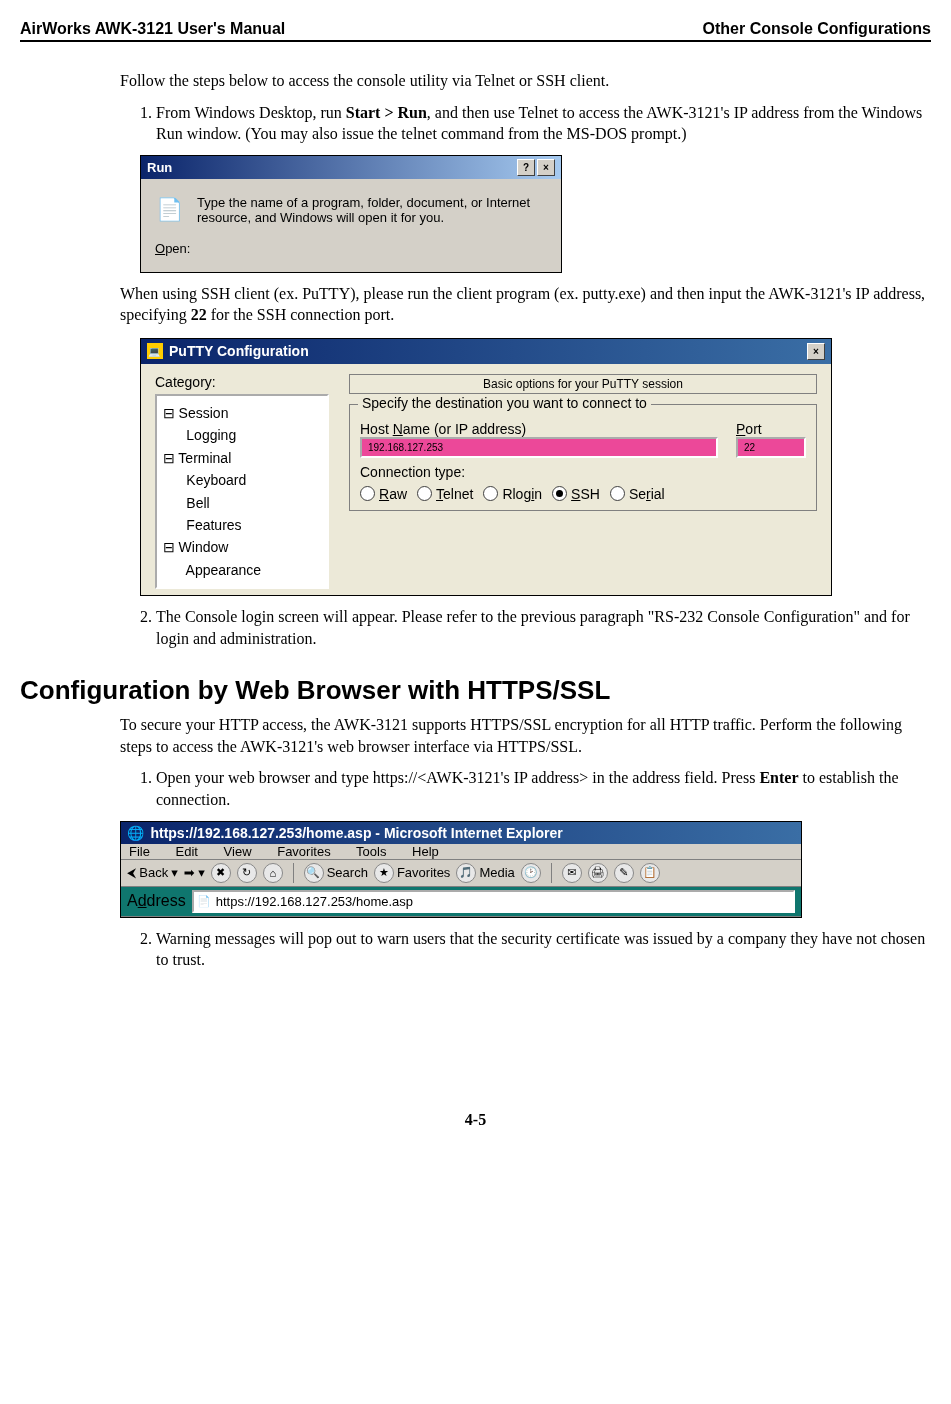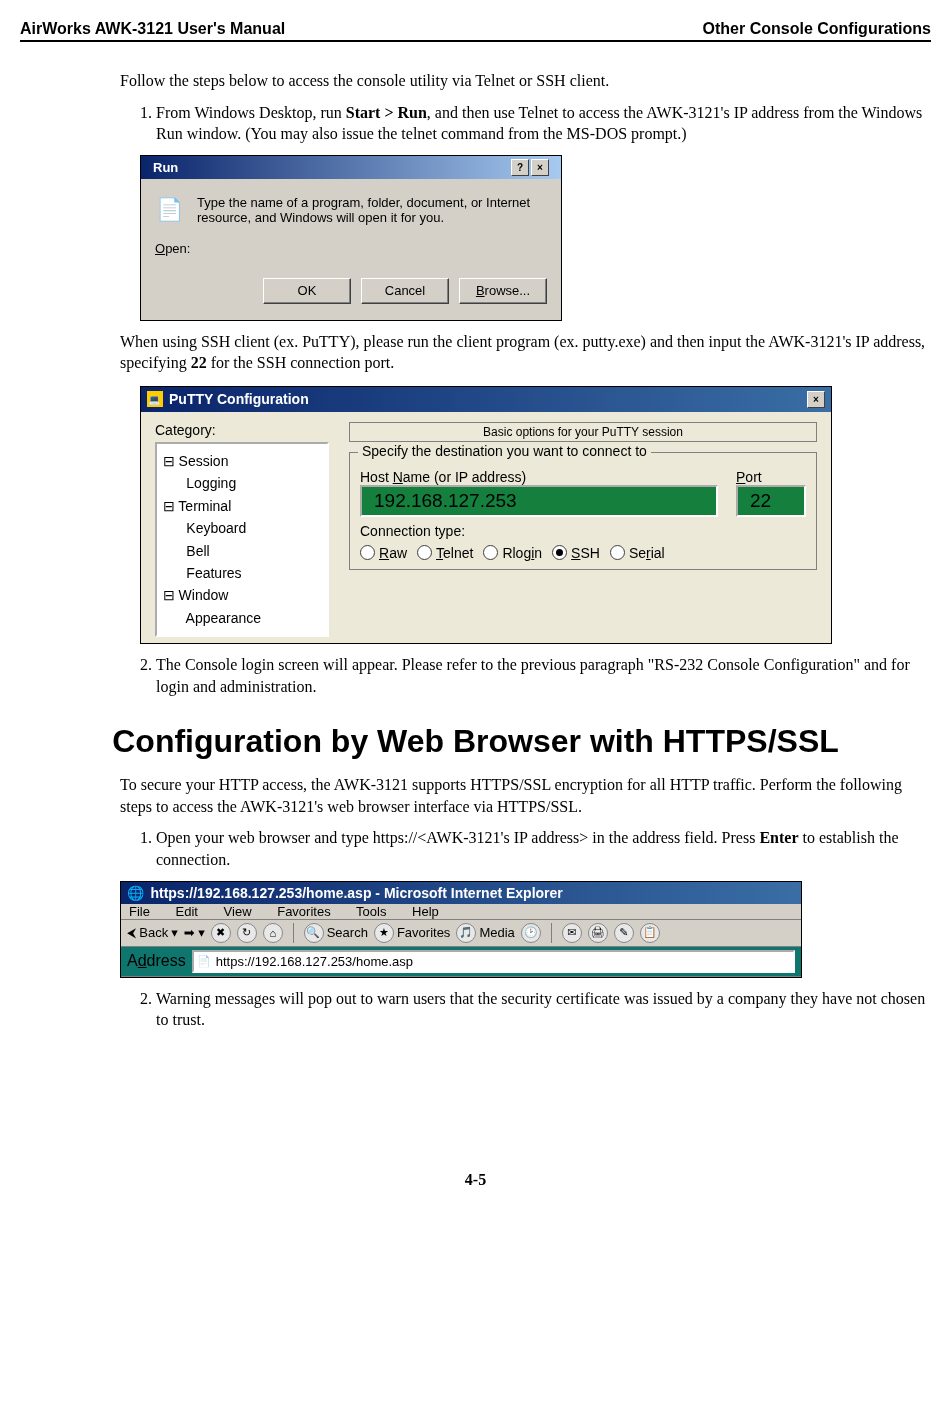--- a/index.html
+++ b/index.html
@@ -33,24 +33,23 @@
   ol {
     margin: 4px 0 10px 0;
     padding-left: 36px;
   }
   ol li {
     margin-bottom: 8px;
     line-height: 1.35;
   }
   h2.section {
     font-family: Arial, Helvetica, sans-serif;
-    font-size: 32px;
+    font-size: 26px;
     font-weight: bold;
-    margin: 26px 0 14px -100px;
-    text-align: center;
+    margin: 26px 0 8px -100px;
   }
   .page-num {
     text-align: center;
     font-weight: bold;
     margin-top: 140px;
     font-family: "Times New Roman", serif;
   }
   .bold { font-weight: bold; }
 
   
@@ -59,21 +58,21 @@
     border: 1px solid #000;
     background: #d4d0c8;
     font-family: Tahoma, Arial, sans-serif;
     font-size: 13px;
     margin: 10px 0 10px 20px;
   }
   .titlebar {
     background: linear-gradient(to right, #0a246a, #a6caf0);
     color: #fff;
     font-weight: bold;
-    padding: 3px 12px;
+    padding: 3px 6px;
     display: flex;
     justify-content: space-between;
     align-items: center;
     gap: 44px;
   }
   .titlebar-buttons { display: flex; gap: 2px; }
   .title-btn {
     width: 16px; height: 15px;
     background: #d4d0c8;
     border: 1px solid #fff;
@@ -166,22 +165,22 @@
     margin-top: 10px;
   }
   .groupbox-legend {
     position: absolute; top: -10px; left: 8px;
     background: #ece9d8; padding: 0 4px;
     font-size: 14px;
   }
   .field-row { display:flex; gap: 18px; align-items:flex-end; margin: 6px 0; }
   .field { display:flex; flex-direction:column; }
   .txt-input {
-    border: 2px inset #fff; background:#15803d;
-    padding: 3px 12px; font-family: Tahoma,Arial; font-size: 19px;
+    border: 2px inset #fff; background:#ec4899;
+    padding: 3px 6px; font-family: Tahoma,Arial; font-size: 10px;
   }
   .radio-row { display:flex; gap: 10px; margin-top: 6px; font-size: 14px; }
   .radio { display:flex; align-items:center; gap:4px; }
   .radio-dot {
     width:13px; height:13px; border:1px solid #404040; border-radius:50%; background:#fff;
     display:flex; align-items:center; justify-content:center;
   }
   .radio-dot.sel::after { content:""; width:7px; height:7px; background:#000; border-radius:50%; }
 
   
@@ -256,28 +255,20 @@
         <div class="title-btn">×</div>
       </div>
     </div>
     <div class="run-body">
       <div class="run-row">
         <div class="run-icon">📄</div>
         <div style="flex:1">Type the name of a program, folder, document, or Internet resource, and Windows will open it for you.</div>
       </div>
       <div class="run-open-row">
         <span><span class="underline-letter">O</span><span>pen:</span></span>
-      </div>
-      <div class="dlg-buttons">
-        <div class="dlg-btn">OK</div>
-        <div class="dlg-btn">Cancel</div>
-        <div class="dlg-btn">
-            <span class="underline-letter">B</span>
-            <span>rowse...</span>
-          </div>
       </div>
     </div>
   </div>
 
   <div class="para">
     <span>When using SSH client (ex. PuTTY), please run the client program (ex. putty.exe) and then input the AWK-3121's IP address, specifying </span><span class="bold">22</span><span> for the SSH connection port.</span>
   </div>
 
   <div class="putty">
     <div class="putty-title">

